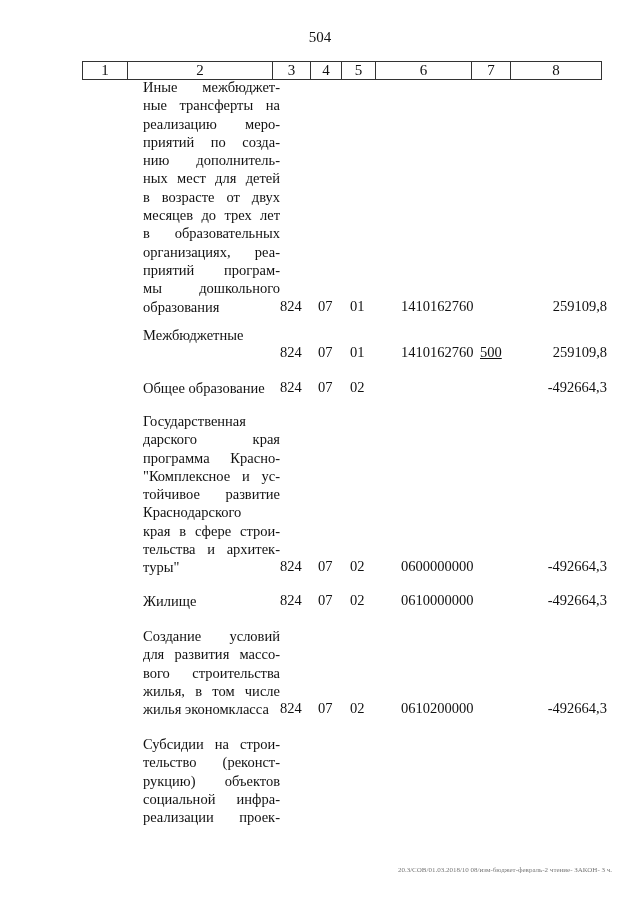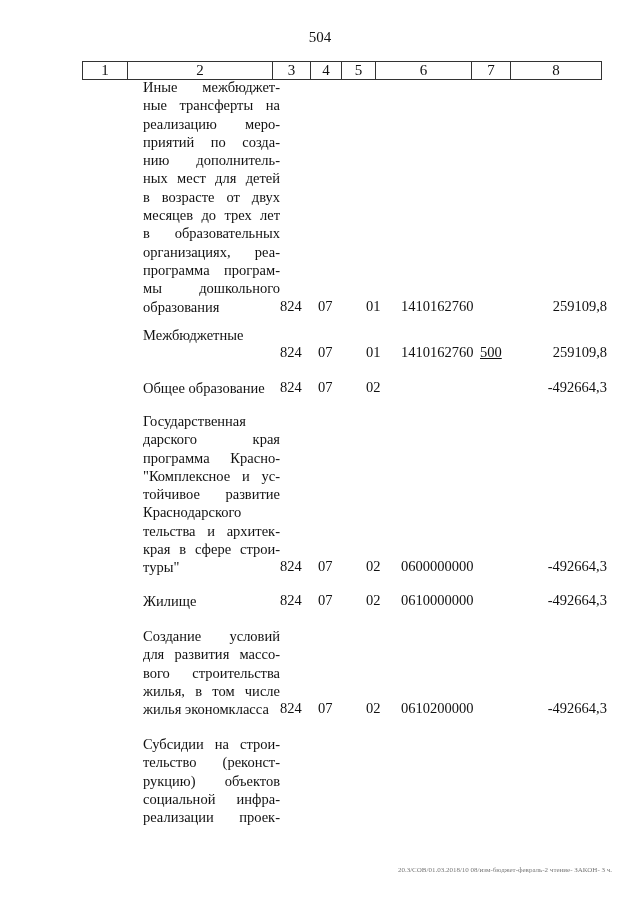--- a/index.html
+++ b/index.html
@@ -8,21 +8,21 @@
   .page-num { position:absolute; top:29px; left:0; width:640px; text-align:center; font-size:15px; }
   .hdr { position:absolute; top:61px; left:82px; height:19px; display:flex; border:1px solid #333; box-sizing:border-box; }
   .hdr div { border-right:1px solid #333; box-sizing:border-box; text-align:center; line-height:17px; font-size:15px; }
   .hdr div:last-child { border-right:none; }
   .row { position:absolute; left:0; width:640px; }
   .desc { position:absolute; left:143px; width:137px; line-height:18.3px; text-align:justify; }
   .desc span.line { display:block; text-align:justify; text-align-last:justify; }
   .desc span.line.last { text-align-last:left; }
   .c3 { position:absolute; left:280px;text-align:right; }
   .c4 { position:absolute; left:318px; }
-  .c5 { position:absolute; left:366px;text-align:right; }
+  .c5 { position:absolute; left:350px;text-align:right; }
   .c6 { position:absolute; left:401px;text-align:center; }
   .c7 { position:absolute; left:480px;text-decoration:underline; }
   .c8 { position:absolute; right:33px; text-align:right; }
   .footer { position:absolute; top:866px; right:28px; font-size:7px; color:#777; }
 </style>
 </head>
 <body>
 
 <div class="page-num">504</div>
 
@@ -42,21 +42,21 @@
     <span class="line">Иные межбюджет-</span>
     <span class="line">ные трансферты на</span>
     <span class="line">реализацию меро-</span>
     <span class="line">приятий по созда-</span>
     <span class="line">нию дополнитель-</span>
     <span class="line">ных мест для детей</span>
     <span class="line">в возрасте от двух</span>
     <span class="line">месяцев до трех лет</span>
     <span class="line">в образовательных</span>
     <span class="line">организациях, реа-</span>
-    <span class="line">программа програм-</span>
+    <span class="line">приятий програм-</span>
     <span class="line">мы дошкольного</span>
     <span class="line last">образования</span>
   </div>
   <span class="c3" style="top:298px">824</span>
   <span class="c4" style="top:298px">07</span>
   <span class="c5" style="top:298px">01</span>
   <span class="c6" style="top:298px">1410162760</span>
   <span class="c7" style="top:298px"></span>
   <span class="c8" style="top:298px">259109,8</span>
 </div>
@@ -86,22 +86,22 @@
 </div>
 
 <div class="row">
   <div class="desc" style="top:412px">
     <span class="line last">Государственная</span>
     <span class="line">дарского края</span>
     <span class="line">программа Красно-</span>
     <span class="line">"Комплексное и ус-</span>
     <span class="line">тойчивое развитие</span>
     <span class="line last">Краснодарского</span>
+    <span class="line">края в сфере строи-</span>
     <span class="line">тельства и архитек-</span>
-    <span class="line">края в сфере строи-</span>
     <span class="line last">туры"</span>
   </div>
   <span class="c3" style="top:558px">824</span>
   <span class="c4" style="top:558px">07</span>
   <span class="c5" style="top:558px">02</span>
   <span class="c6" style="top:558px">0600000000</span>
   <span class="c7" style="top:558px"></span>
   <span class="c8" style="top:558px">-492664,3</span>
 </div>
 

